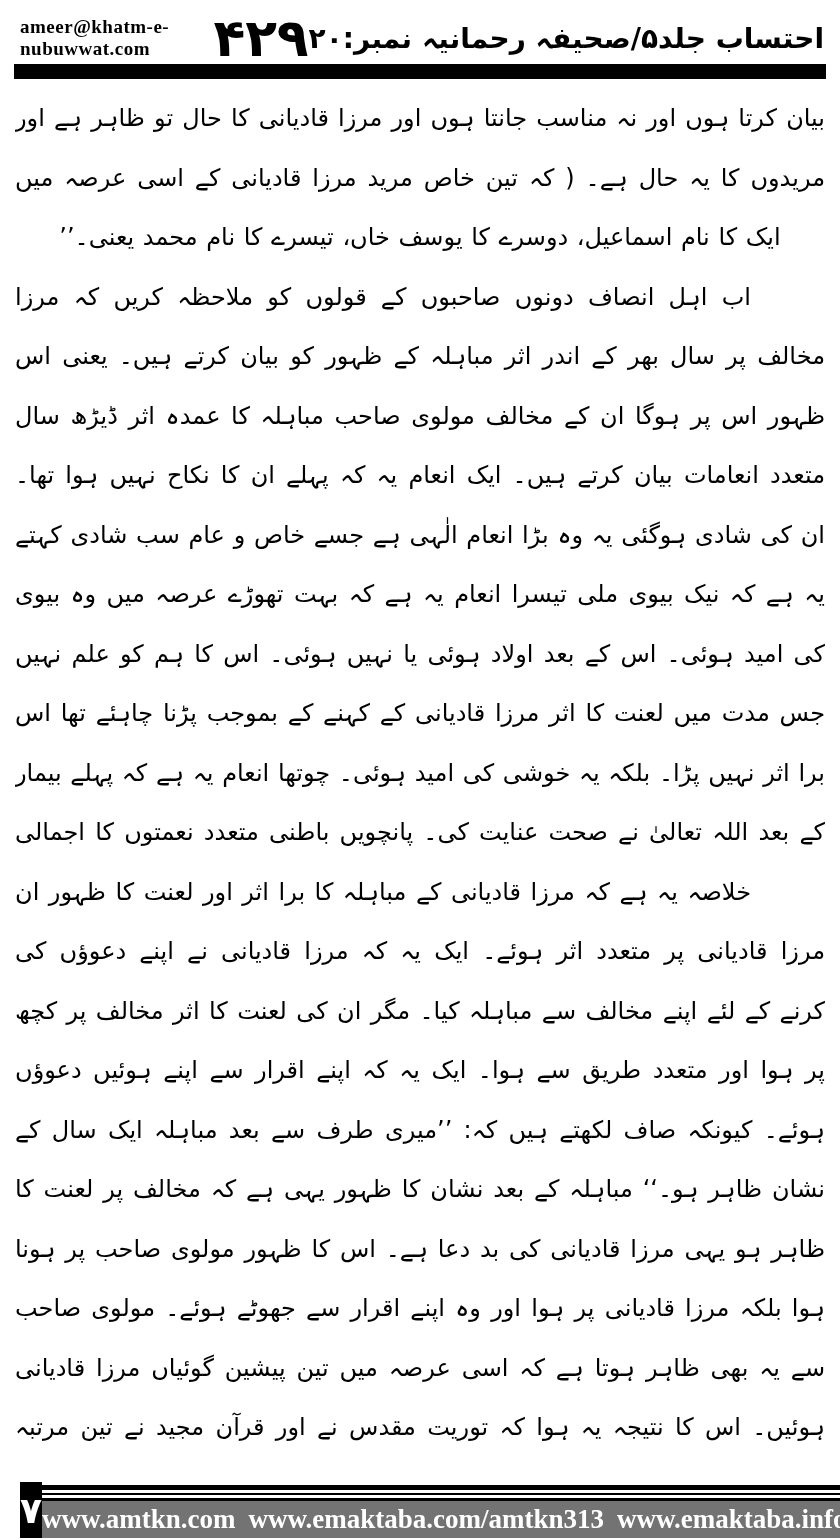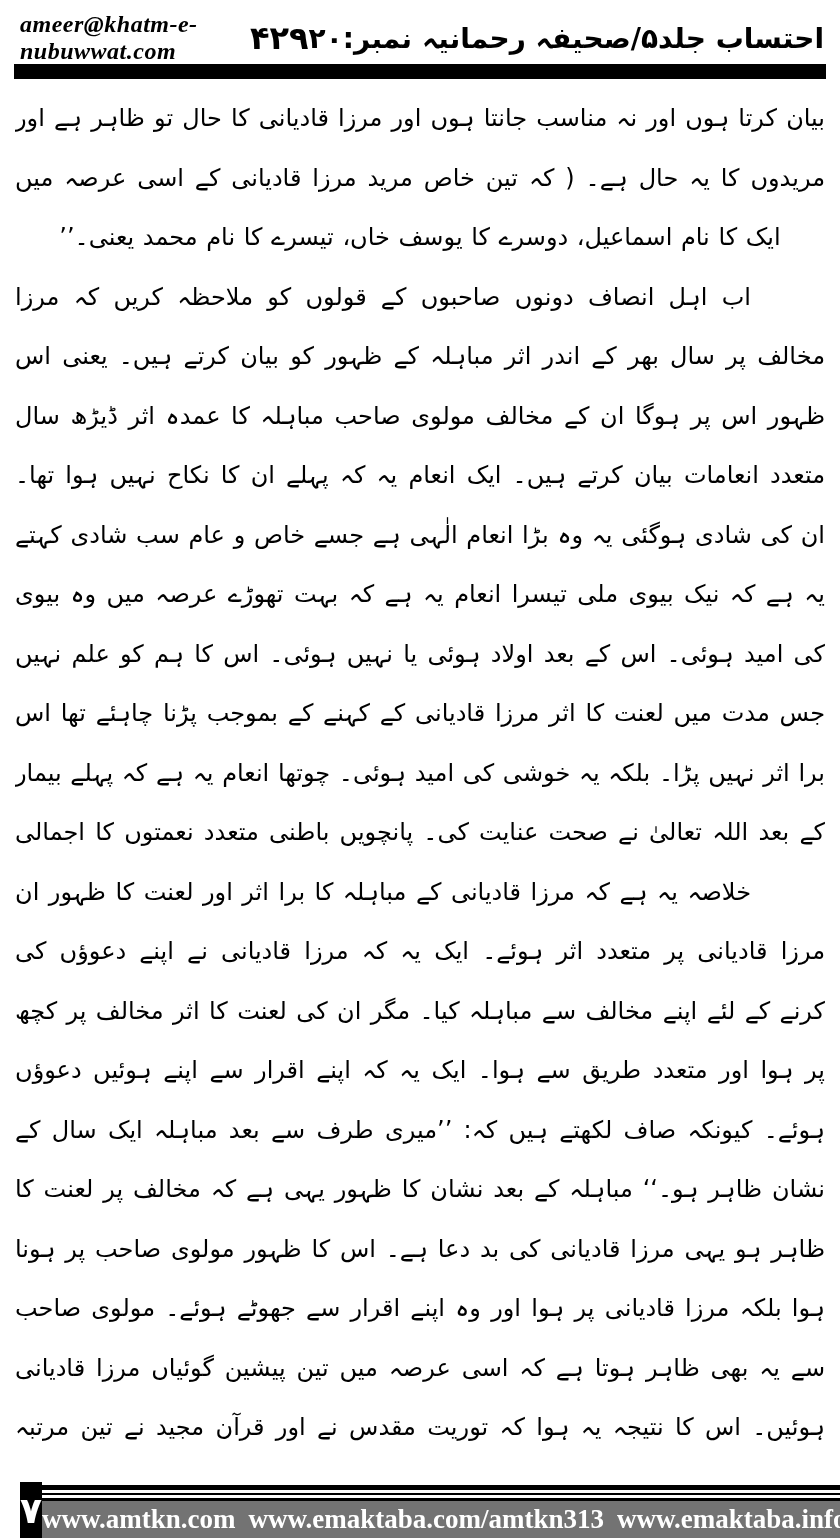--- a/index.html
+++ b/index.html
@@ -15,26 +15,25 @@
   }
   
   .hdr {
     display:flex; align-items:center;
     padding:16px 16px 0 20px;
     height:60px;
   }
   .hdr-email {
     font-family:"Liberation Serif", serif;
     font-weight:bold;
-    font-size:24px;
+    font-size:19px;
     letter-spacing:0.5px;
-    font-style:italic;
   }
   .hdr-pagenum {
-    font-size:32px;
+    font-size:52px;
     font-weight:bold;
     margin-left:22px;
     line-height:1;
     direction:rtl;
   }
   .hdr-title {
     margin-left:auto;
     direction:rtl;
     font-weight:bold;
     font-size:28px;

